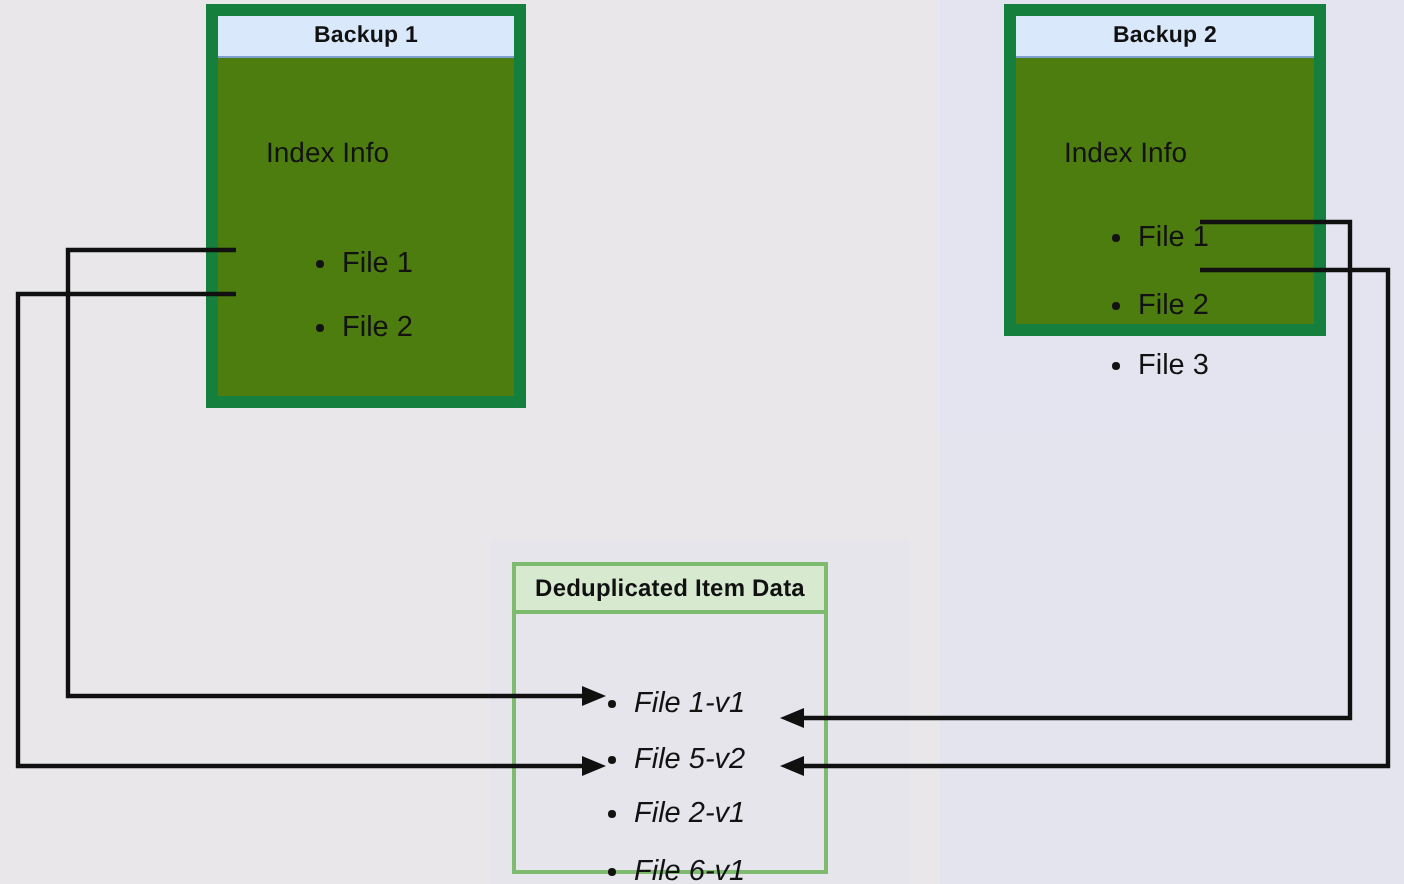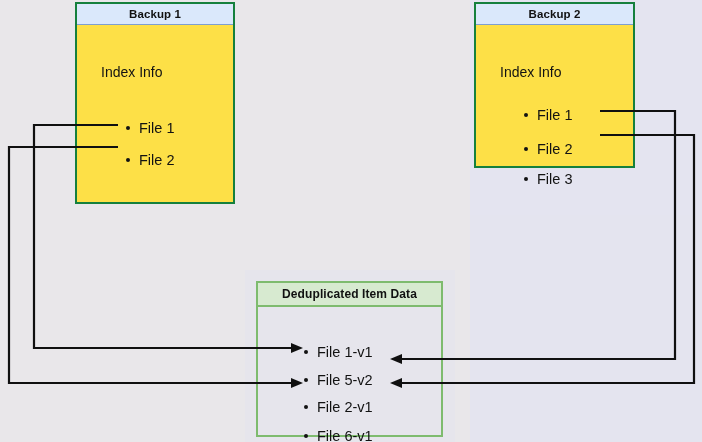--- a/index.html
+++ b/index.html
@@ -58,22 +58,23 @@
     color: #111111;
     letter-spacing: 0.1px;
   }
   .node-body {
     position: relative;
     width: 100%;
   }
 
   
   .node.blue {
-    border: 2px solid #15803d;
-    background: #fde047;
+    border: 6px solid #15803d;
+    background: #4d7c0f;
+    margin-left: 28px;
   }
   .node.blue .node-header {
     background: #dae8fb;
     border-bottom: 1px solid #7e9fd0;
   }
   
   .node.green {
     border: 2px solid #7ebb6e;
     background: #e6e5ec;
   }
@@ -160,24 +161,24 @@
     <div class="node-body">
       <div class="index-label" style="left:24px; top:39px;">Index Info</div>
       <ul class="bullet-list" style="left:48px; top:83px;">
         <li style="margin-bottom:19px;">File 1</li>
         <li style="margin-bottom:16px;">File 2</li>
         <li>File 3</li>
       </ul>
     </div>
   </div>
 
-  <div class="node green" style="left:256px; top:281px; width:187px; height:156px;">
+  <div class="node green" style="left:256px; top:281px; width:158px; height:156px;">
     <div class="node-header">Deduplicated Item Data</div>
     <div class="node-body">
-      <ul class="bullet-list" style="left:46px; top:38px;">
+      <ul class="bullet-list" style="left:46px; top:38px;font-style:italic;">
         <li style="margin-bottom:13px;">File 1-v1</li>
         <li style="margin-bottom:13px;">File 5-v2</li>
         <li style="margin-bottom:14px;">File 2-v1</li>
         <li>File 6-v1</li>
       </ul>
     </div>
   </div>
 
   <svg id="wires" viewBox="0 0 702 442" width="702" height="442">
 

